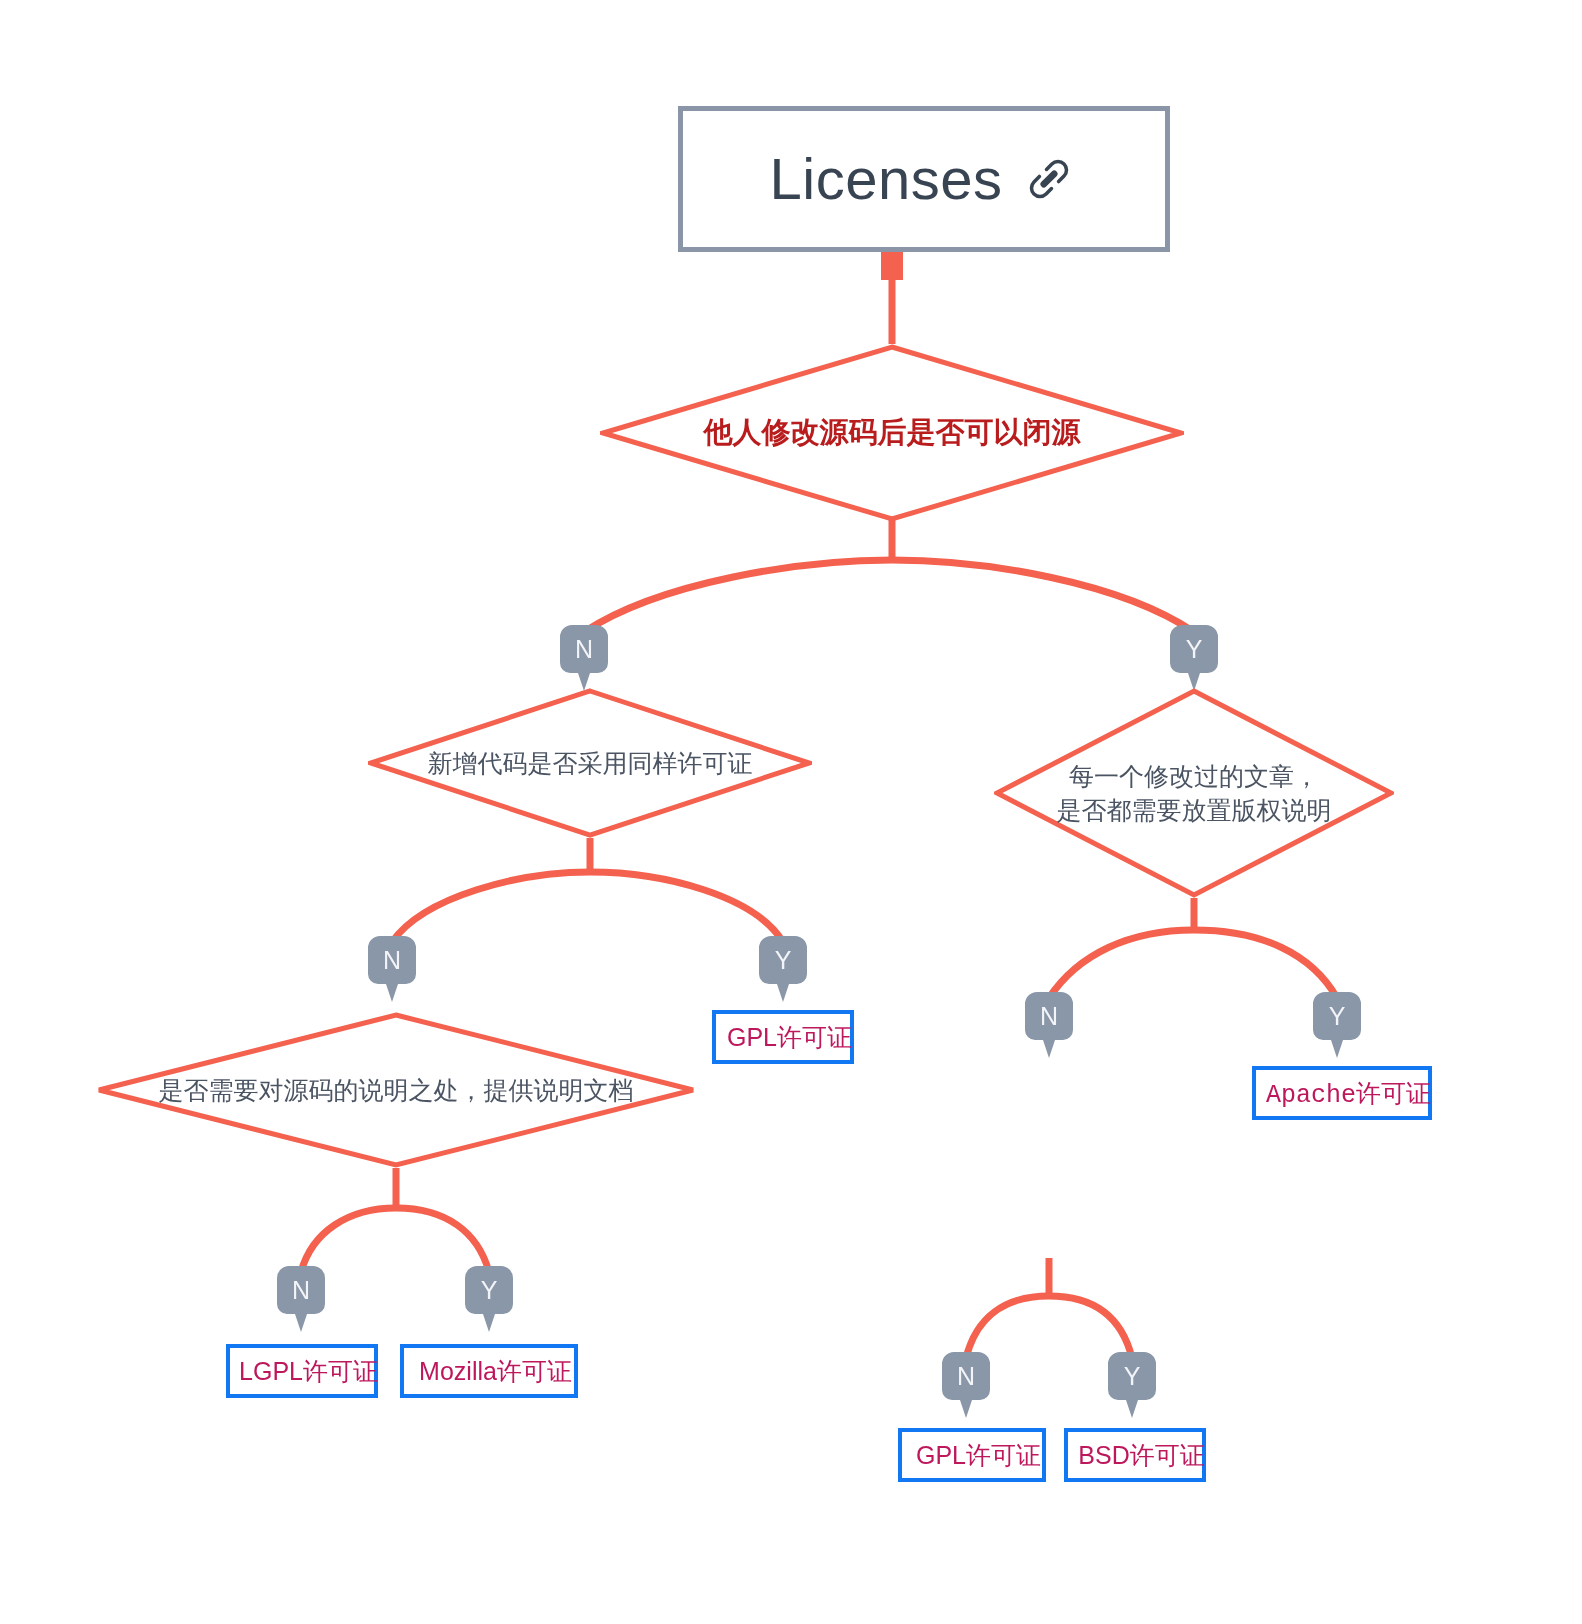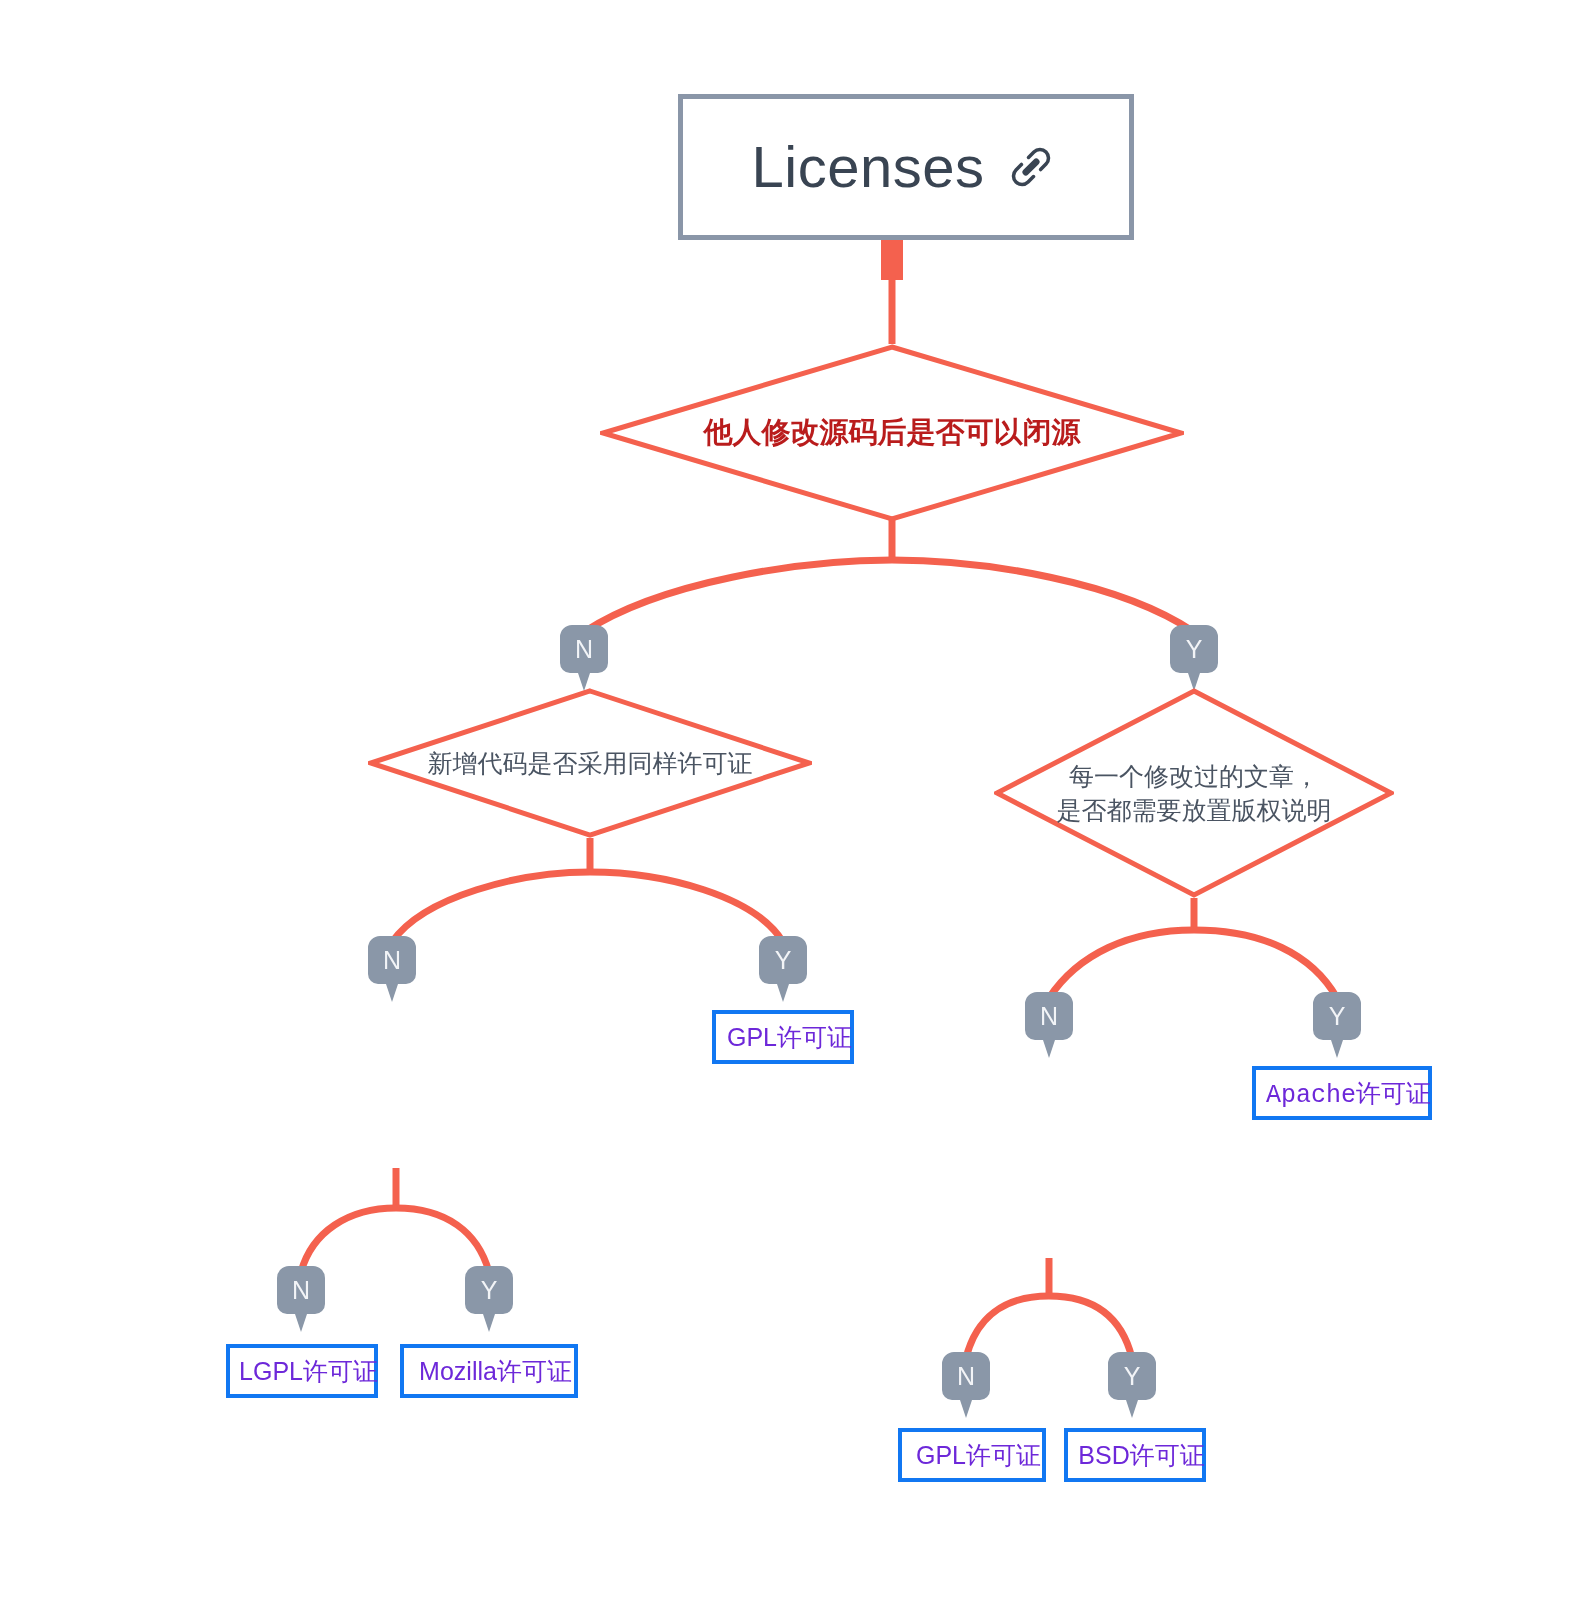--- a/index.html
+++ b/index.html
@@ -84,21 +84,21 @@
 
   
   .leaf {
     position: absolute;
     box-sizing: border-box;
     border: 4px solid #1177f2;
     background: #ffffff;
     display: flex;
     align-items: center;
     justify-content: center;
-    color: #6d28d9;
+    color: #be185d;
     font-size: 25px;
     white-space: nowrap;
     padding-left: 13px;
   }
 
   
   .badge {
     position: absolute;
     width: 48px;
     height: 68px;
@@ -149,21 +149,21 @@
 
     <line x1="396" y1="1168" x2="396" y2="1208" stroke="#f4614e" stroke-width="7" fill="none"></line>
     <path d="M 396 1208 C 348 1208 312 1232 301 1272" stroke="#f4614e" stroke-width="7" fill="none"></path>
     <path d="M 396 1208 C 446 1208 478 1232 489 1272" stroke="#f4614e" stroke-width="7" fill="none"></path>
 
     <line x1="1049" y1="1258" x2="1049" y2="1296" stroke="#f4614e" stroke-width="7" fill="none"></line>
     <path d="M 1049 1296 C 1004 1296 976 1318 966 1358" stroke="#f4614e" stroke-width="7" fill="none"></path>
     <path d="M 1049 1296 C 1096 1296 1122 1318 1132 1358" stroke="#f4614e" stroke-width="7" fill="none"></path>
   </svg>
 
-  <div class="title-box" style="left:678px; top:94px; width:456px; height:146px;">
+  <div class="title-box" style="left:678px; top:106px; width:492px; height:146px;">
     <span class="title-text">Licenses</span>
     <span class="link-icon">
       <svg viewBox="0 0 24 24" width="50" height="50" fill="none" stroke="#394452" stroke-width="1.7" stroke-linecap="round">
         <path d="M9.5 14.5 L14.5 9.5" stroke-width="3.2"></path>
         <path d="M10.8 7.4 L13.4 4.8 a4.1 4.1 0 0 1 5.8 5.8 l-2.6 2.6"></path>
         <path d="M13.2 16.6 L10.6 19.2 a4.1 4.1 0 0 1 -5.8 -5.8 l2.6 -2.6"></path>
       </svg>
     </span>
   </div>
 
@@ -229,20 +229,26 @@
   </div>
 
   <div class="leaf" style="left:712px; top:1010px; width:142px; height:54px;">
     <span>GPL许可证</span>
   </div>
 
   <div class="leaf" style="left:1252px; top:1066px; width:180px; height:54px;font-family:Liberation Mono, monospace;">
     <span>Apache许可证</span>
   </div>
 
+  <div class="diamond" style="left:96px; top:1012px; width:600px; height:156px;">
+    <svg viewBox="0 0 600 156" preserveAspectRatio="none">
+      <polygon points="300,3 597,78 300,153 3,78" fill="#ffffff" stroke="#f4614e" stroke-width="5" vector-effect="non-scaling-stroke"></polygon>
+    </svg>
+    <span class="dlabel">是否需要对源码的说明之处，提供说明文档</span>
+  </div>
 
 
   <div class="badge" style="left:277px; top:1266px;">
     <svg viewBox="0 0 48 68">
       <path d="M12 0 H36 A12 12 0 0 1 48 12 V38 A10 10 0 0 1 38 48 H30 L24 66 L18 48 H10 A10 10 0 0 1 0 38 V12 A12 12 0 0 1 12 0 Z" fill="#8a97a8"></path>
     </svg>
     <span class="btext">N</span>
   </div>
   <div class="badge" style="left:465px; top:1266px;">
     <svg viewBox="0 0 48 68">

